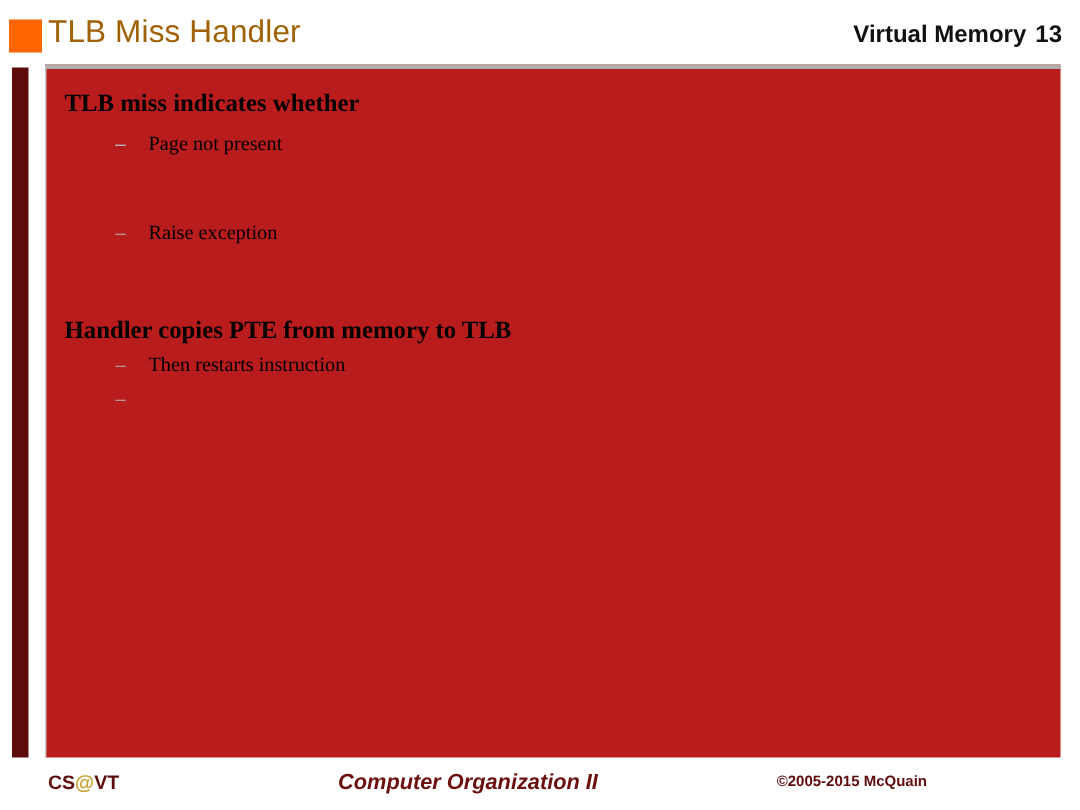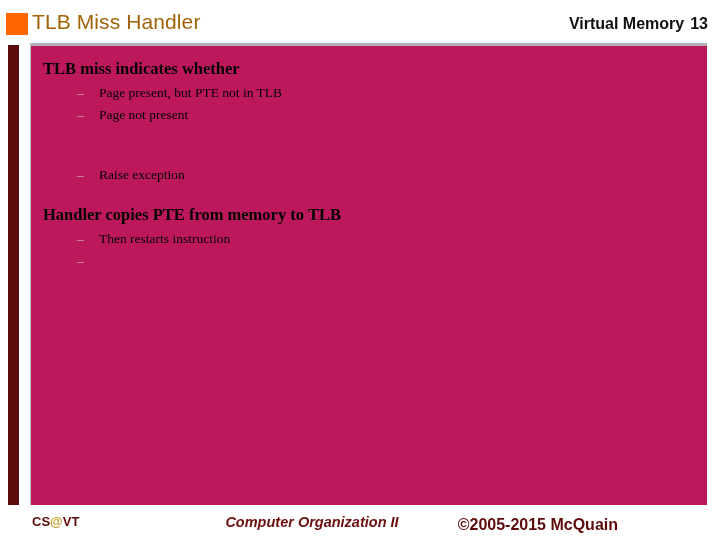--- a/index.html
+++ b/index.html
@@ -54,21 +54,21 @@
     left: 8px; top: 45px;
     width: 11px; height: 460px;
     background: #5E0B0B;
   }
 
   
   #content-panel {
     position: absolute;
     left: 30px; top: 43px;
     width: 677px; height: 462px;
-    background: #be185d;
+    background: #b91c1c;
     border-top: 3px solid #B0B0B0;
     border-left: 1px solid #C4C4C4;
     border-right: 0;
     border-bottom: 0;
     box-sizing: border-box;
   }
 
   
   #bullet-list {
     position: absolute;
@@ -101,21 +101,21 @@
     position: absolute;
     left: 34px;
     top: 0;
     color: #B8B8B8;
     font-size: 13.5px;
   }
 
   
   #group-0 { margin-top: 0; }
   #group-1 { margin-top: 46px; }
-  #group-2 { margin-top: 24px; }
+  #group-2 { margin-top: 48px; }
 
   
   #slide-footer {
     position: absolute;
     left: 0; bottom: 0;
     width: 624px; height: 34px;
   }
   #footer-logo {
     position: absolute;
     left: 32px; top: 8px;
@@ -134,21 +134,21 @@
     font-size: 14.5px;
     font-weight: 700;
     color: #6B0F0F;
     white-space: nowrap;
     font-style: italic;
   }
   #footer-copyright {
     position: absolute;
     right: 6px; top: 10px;
     font-family: "Liberation Sans", sans-serif;
-    font-size: 16px;
+    font-size: 10px;
     font-weight: 700;
     color: #5E0B0B;
     white-space: nowrap;
   }
 </style>
 </head>
 <body>
 
 <div id="slide-header">
   <div id="header-accent-square"></div>
@@ -159,21 +159,21 @@
 </div>
 
 <div id="left-bar"></div>
 
 <div id="content-panel">
   <div id="bullet-list">
 
     <div class="bullet-group" id="group-0">
       <div class="bullet-l1">TLB miss indicates whether</div>
       <div class="sub-list">
-        <span class="bullet-l2"><span class="dash-marker">–</span><span>Page present, but PTE not in TLB</span></span>
+        <span class="bullet-l2"><span class="dash-marker">–</span></span>
         <span class="bullet-l2"><span class="dash-marker">–</span><span>Page not present</span></span>
       </div>
     </div>
 
     <div class="bullet-group" id="group-1">
       <div class="sub-list">
         <span class="bullet-l2"><span class="dash-marker">–</span><span>Raise exception</span></span>
       </div>
     </div>
 

